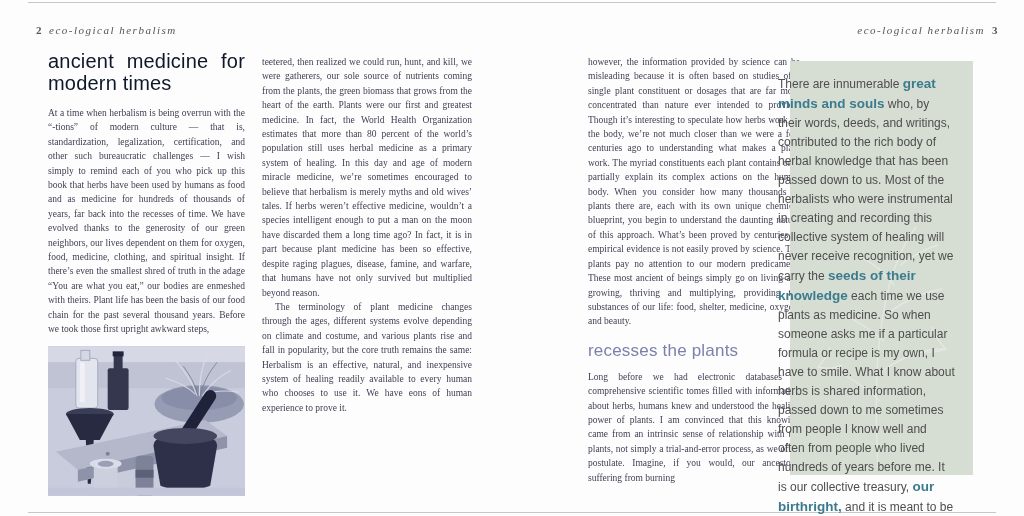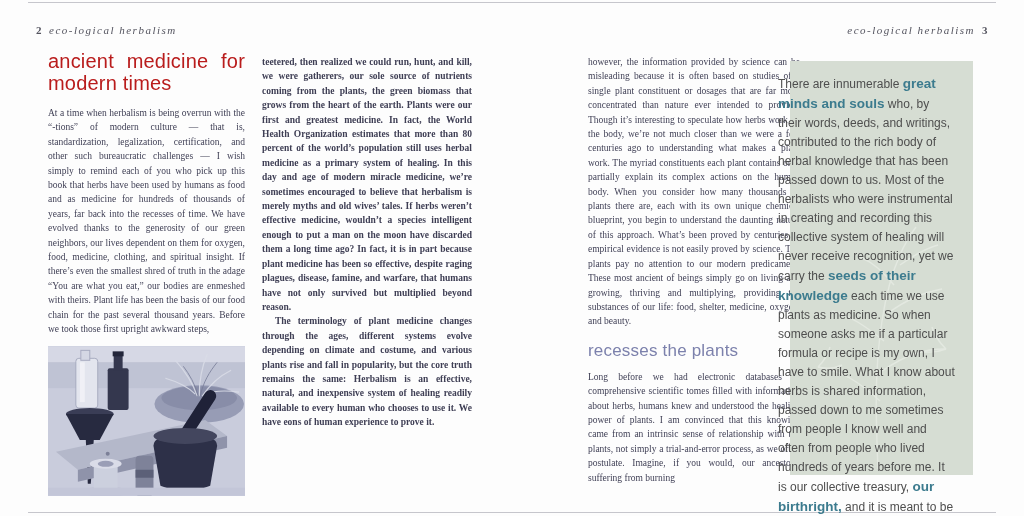--- a/index.html
+++ b/index.html
@@ -12,39 +12,39 @@
   .edge-top { top:2px; }
   .edge-bottom { top:512px; }
 
   
   .folio {
     position:absolute; top:24px; font-size:11px; color:#54545f;
     letter-spacing:1.5px; font-style:italic;
   }
   .folio .num { font-style:normal; font-weight:bold; letter-spacing:0.5px; }
   .folio-left { left:36px; }
-  .folio-right { right:36px; text-align:center; }
+  .folio-right { right:26px; text-align:center; }
   .folio-left .num { margin-right:7px; }
   .folio-right .num { margin-left:7px; }
 
   
   .col {
     position:absolute; top:55px;
     font-size:9.5px; line-height:14.4px; color:#3e3e54;
     text-align:justify;
   }
   .col p { margin:0; }
   .col p.ind { text-indent:13px; }
   #col-a { left:48px; width:197px; top:50px; }
-  #col-b { left:262px; width:210px;font-weight:bold; }
+  #col-b { left:262px; width:210px; }
   #col-c { left:588px; width:212px; }
 
   h1.sec {
     font-family:"Liberation Sans", sans-serif; font-weight:400;
-    font-size:20px; line-height:22px; color:#b91c1c; letter-spacing:0.2px;
+    font-size:20px; line-height:22px; color:#0f172a; letter-spacing:0.2px;
     margin-bottom:12px;
   }
   h2.sec {
     font-family:"Liberation Sans", sans-serif; font-weight:400;
     font-size:17px; line-height:20px; color:#7c81ac; letter-spacing:0.2px;
     margin-top:12px; margin-bottom:9px;
   }
 
   
   #photo {

